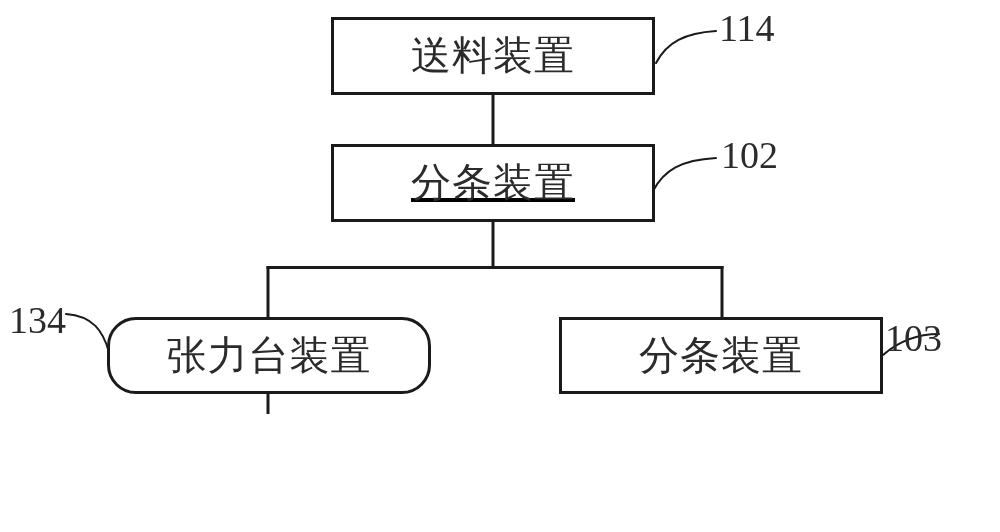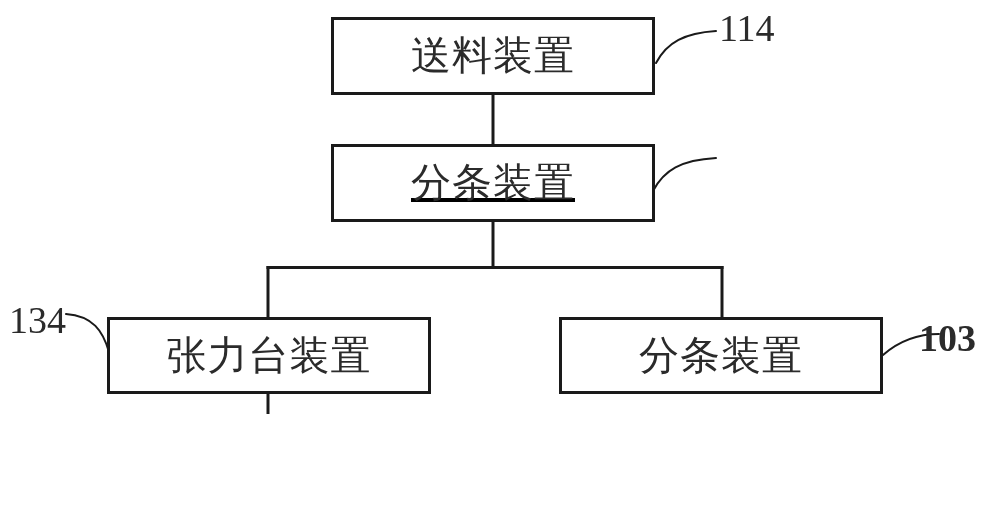--- a/index.html
+++ b/index.html
@@ -55,26 +55,26 @@
     position: absolute;
     font-family: "Liberation Serif", "DejaVu Serif", serif;
     font-size: 38px;
     line-height: 1;
     color: var(--text, #2b2b2b);
     white-space: nowrap;
   }
   
   .node-feeding   { left: 331px; top: 17px;  width: 324px; height: 78px; }
   .node-slitting  { left: 331px; top: 144px; width: 324px; height: 78px; text-decoration: underline; }
-  .node-tension   { left: 107px; top: 317px; width: 324px; height: 77px; }
+  .node-tension   { left: 107px; top: 317px; width: 324px; height: 77px; border-radius: 29px; }
   .node-waste     { left: 559px; top: 317px; width: 324px; height: 77px; }
   .node-winder    { left: 105px; top: 446px; width: 325px; height: 77px; }
   .ref-101 { left: 719px; top: 9px; }
   .ref-102 { left: 721px; top: 136px; }
-  .ref-103 { left: 919px; top: 319px; font-weight: bold; }
+  .ref-103 { left: 885px; top: 319px; }
   .ref-104 { left: 9px;   top: 301px; }
   .ref-105 { left: 5px;   top: 434px; }
 </style>
 </head>
 <body>
 
 <div class="stage">
 
   <svg class="lines" viewBox="0 0 1000 532" xmlns="http://www.w3.org/2000/svg" aria-hidden="true">
 
@@ -103,16 +103,17 @@
   <div class="node node-waste">
     <span class="label">分条装置</span>
   </div>
 
   <div class="node node-tension">
     <span class="label">张力台装置</span>
   </div>
 
 
   <div class="ref ref-101">114</div>
+  <div class="ref ref-102">102</div>
   <div class="ref ref-103">103</div>
   <div class="ref ref-104">134</div>
 
 </div>
 
 </body></html>

